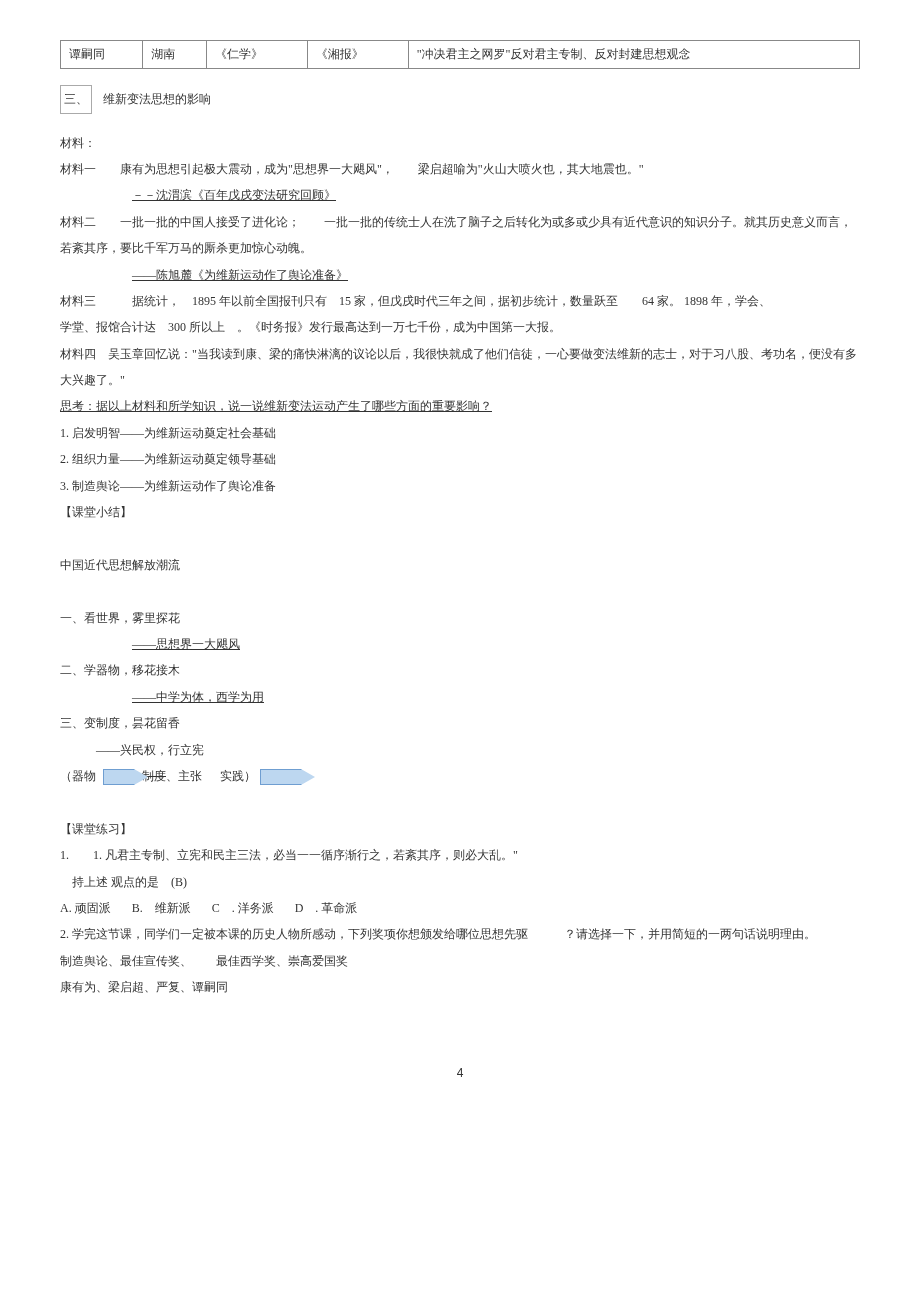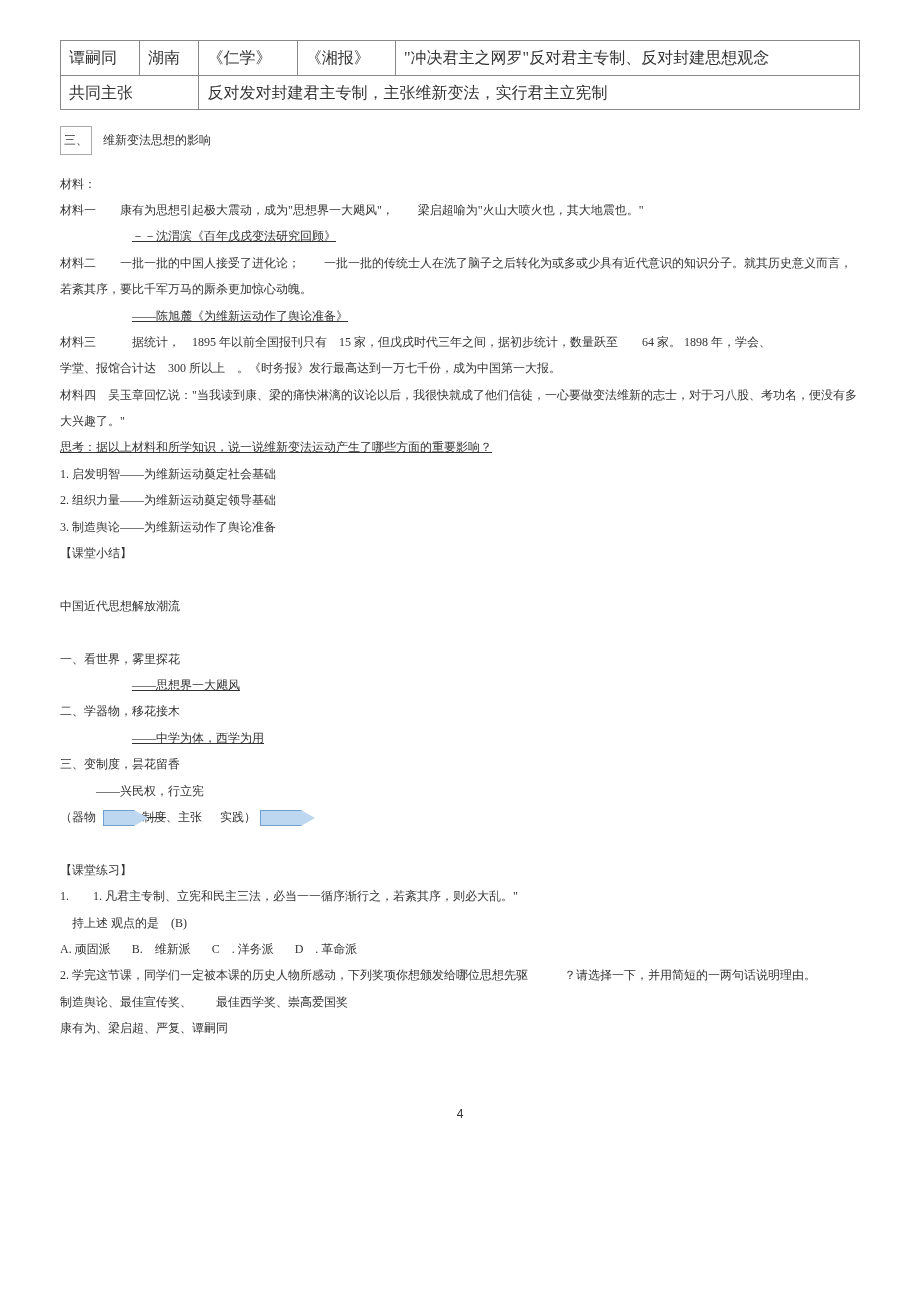--- a/index.html
+++ b/index.html
@@ -14,21 +14,21 @@
     }
     table {
       border-collapse: collapse;
       width: 100%;
       margin-bottom: 15px;
     }
     td {
       border: 1px solid #888;
       padding: 4px 8px;
       vertical-align: top;
-      font-size: 16px;
+      font-size: 12px;
       line-height: 1.6;
     }
     .section-heading {
       margin: 16px 0;
     }
     .section-box {
       display: inline-block;
       border: 1px solid #aaa;
       padding: 0 3px;
       margin-right: 8px;
@@ -85,24 +85,20 @@
 
 <table>
   <tbody>
       <tr>
     <td>谭嗣同</td>
     <td>湖南</td>
     <td>《仁学》</td>
     <td>《湘报》</td>
     <td>"冲决君主之网罗"反对君主专制、反对封建思想观念</td>
   </tr>
-  <tr>
-    <td colspan="2">共同主张</td>
-    <td colspan="3">反对发对封建君主专制，主张维新变法，实行君主立宪制</td>
-  </tr>
 </tbody>
   </table>
 
 <p class="section-heading">
   <span class="section-box">三、</span>
   <span>维新变法思想的影响</span>
 </p>
 
 <p>材料：</p>
 <p>材料一　　康有为思想引起极大震动，成为"思想界一大飓风"，　　梁启超喻为"火山大喷火也，其大地震也。"</p>

